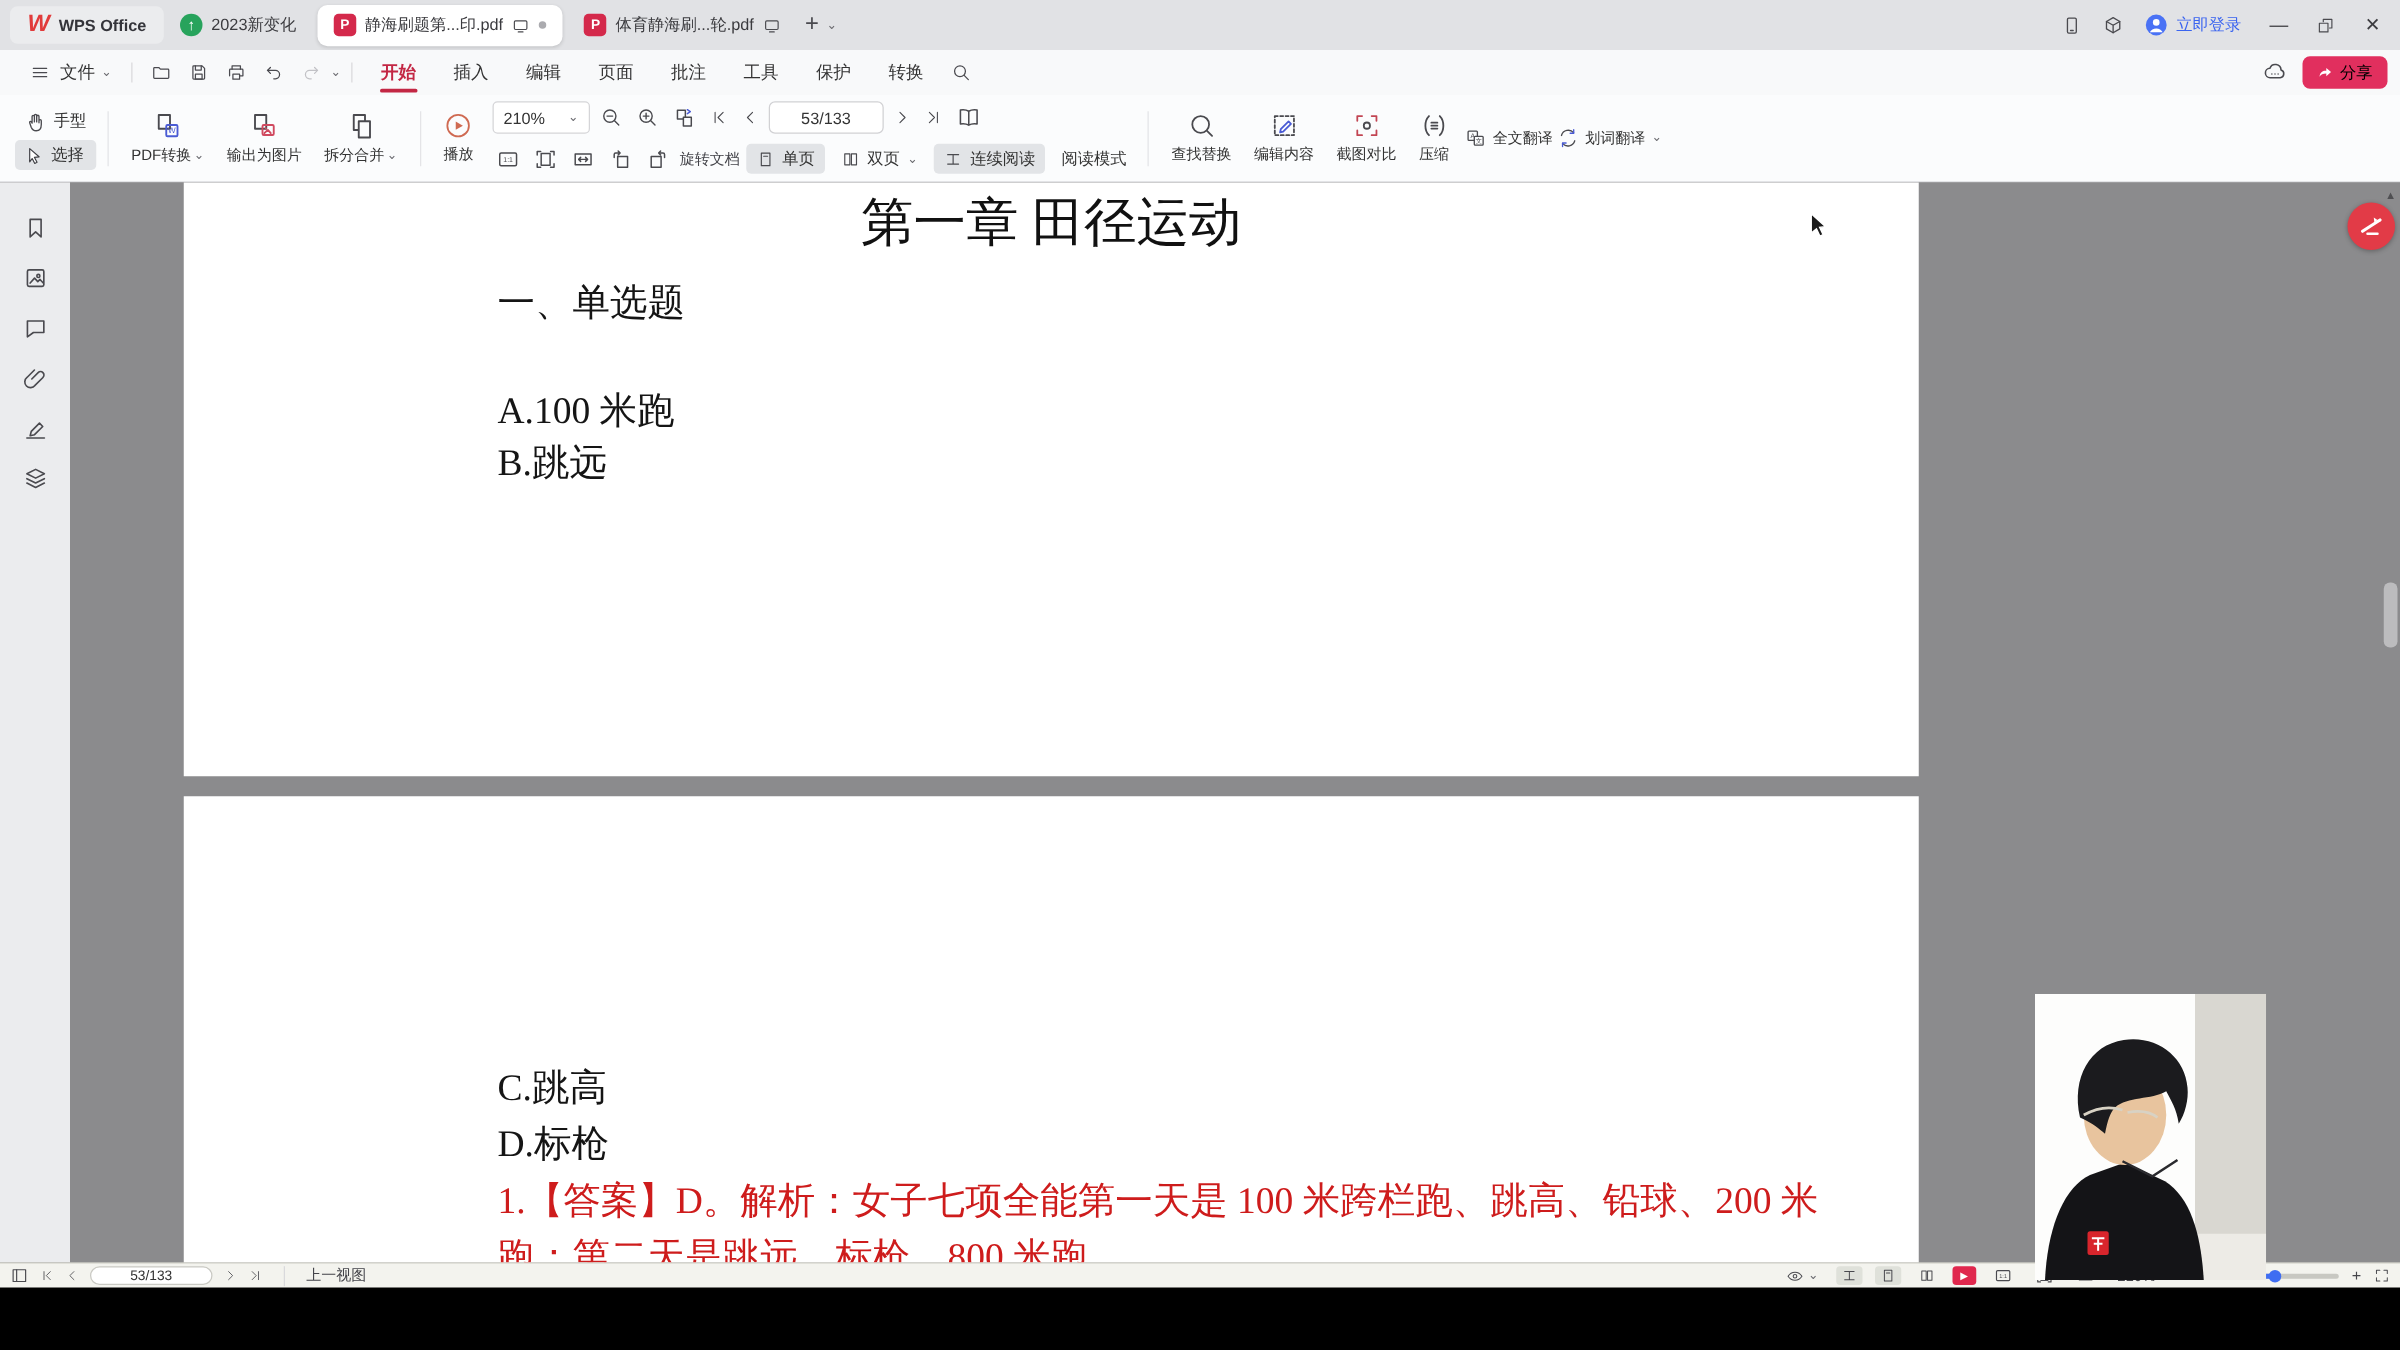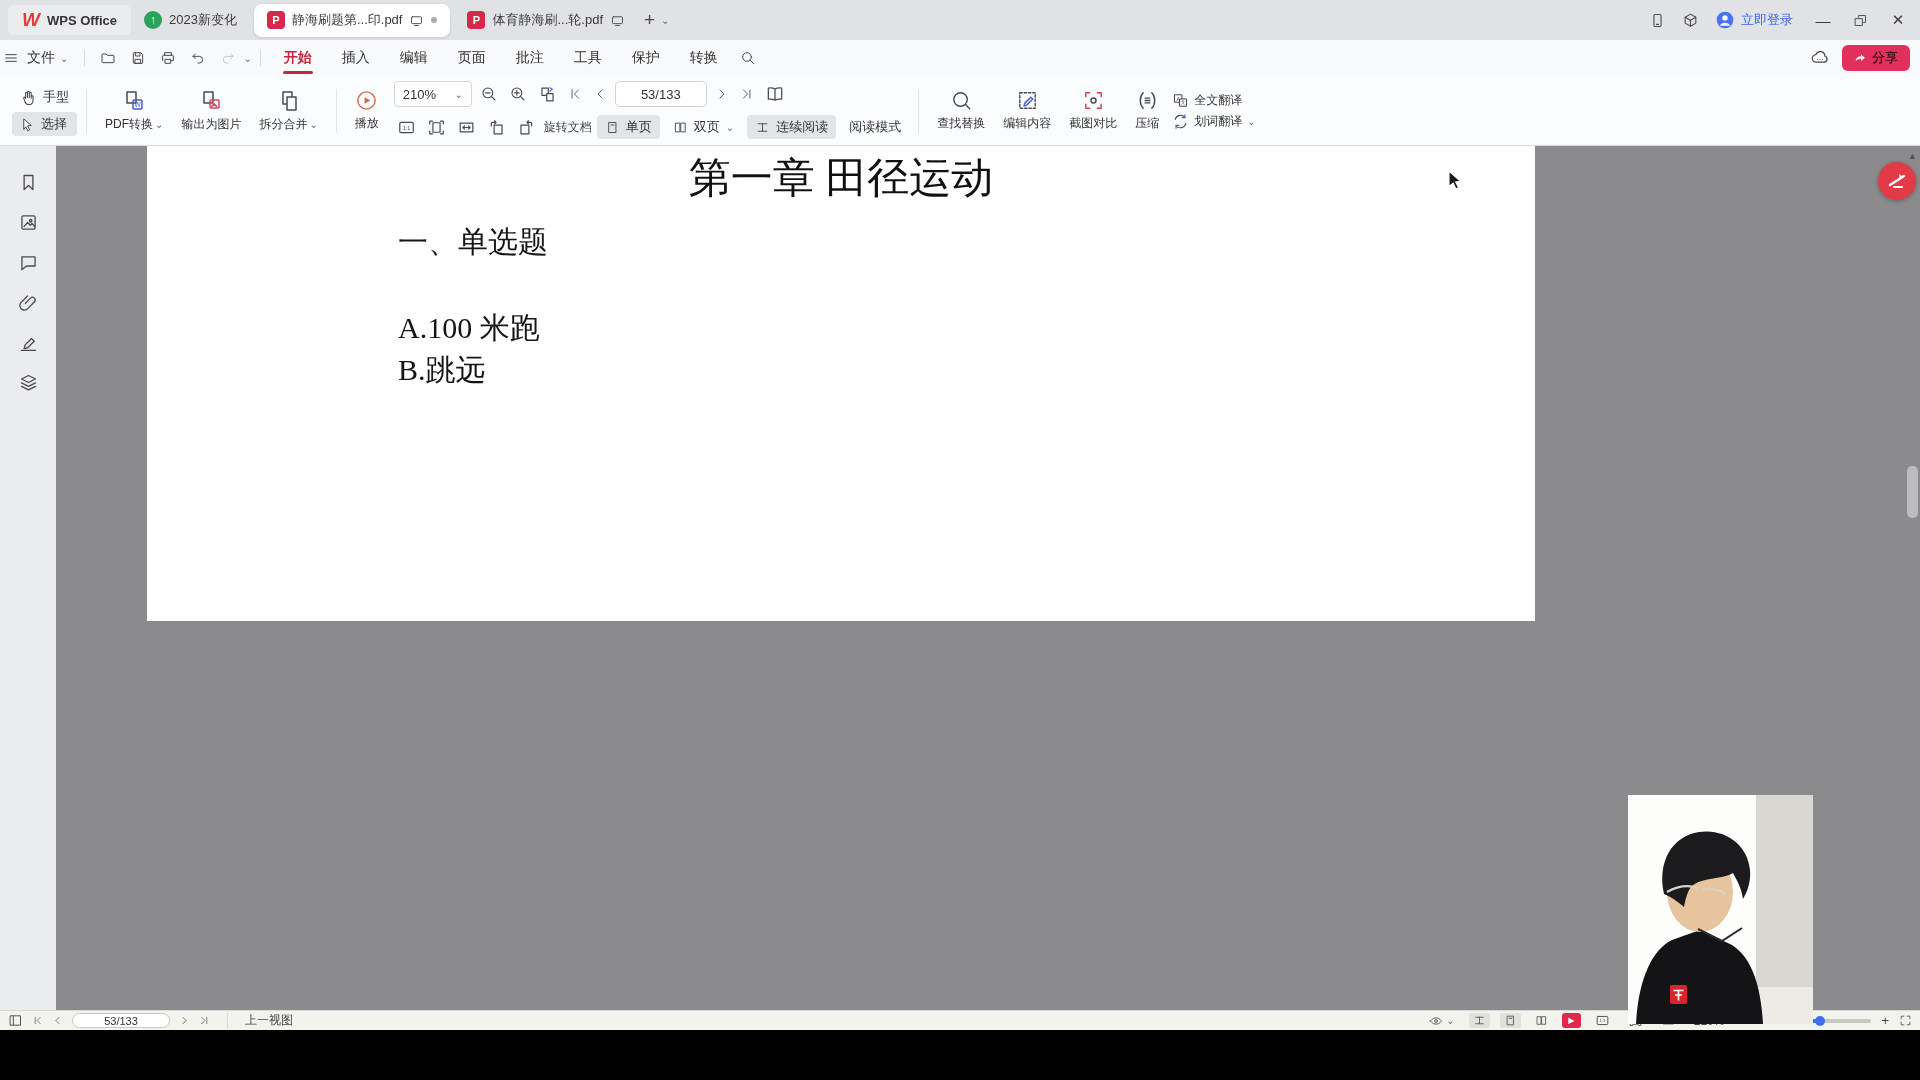--- a/index.html
+++ b/index.html
@@ -18,21 +18,21 @@
   .greenball { width:18px; height:18px; border-radius:50%; background:#27a35c; color:#fff; font-size:12px; display:flex; align-items:center; justify-content:center; }
   .pdfbadge { width:18px; height:18px; border-radius:4px; background:#d4294b; color:#fff; font-size:11px; font-weight:bold; display:flex; align-items:center; justify-content:center; }
   .dot { width:6px; height:6px; border-radius:50%; background:#ababaf; }
   .newtab { font-size:19px; color:#4a4a4f; padding:0 6px; }
   .tinycaret { font-size:10px; color:#6a6a6f; }
   .tabbar-right { position:absolute; right:8px; top:0; height:40px; display:flex; align-items:center; gap:16px; }
   .login { display:flex; align-items:center; gap:6px; font-size:13px; color:#3a64f0; }
   .winbtn { font-size:15px; color:#3c3c40; width:28px; text-align:center; }
 
   
-  .menubar { height:36px; background:#f8f9fa; display:flex; align-items:center; padding:0 3px; font-size:14px; color:#333; position:relative; }
+  .menubar { height:36px; background:#f8f9fa; display:flex; align-items:center; padding:0 24px; font-size:14px; color:#333; position:relative; }
   .menu-file { display:flex; align-items:center; gap:5px; padding:0 8px; }
   .msep { width:1px; height:16px; background:#d9d9dc; margin:0 8px; }
   .qicon { padding:0 7px; }
   .mitem { padding:0 15px; height:36px; display:flex; align-items:center; position:relative; }
   .mitem.active { color:#c32744; font-weight:bold; }
   .mitem.active::after { content:""; position:absolute; left:50%; transform:translateX(-50%); bottom:2px; width:30px; height:3px; border-radius:2px; background:#c32744; }
   .menubar-right { position:absolute; right:10px; display:flex; align-items:center; gap:12px; }
   .share-btn { display:flex; align-items:center; gap:5px; background:#e12f5e; color:#000000; font-size:13px; padding:4px 12px; border-radius:6px; }
 
   
@@ -41,21 +41,21 @@
   .stack2 { display:flex; flex-direction:column; gap:3px; }
   .pill { display:flex; align-items:center; gap:6px; padding:2px 8px; border-radius:4px; font-size:13px; color:#333; height:24px; }
   .pill.sel { background:#e2e4e7; }
   .bigbtn { display:flex; flex-direction:column; align-items:center; justify-content:center; gap:3px; padding:0 9px; font-size:12px; color:#333; }
   .lblrow { display:flex; align-items:center; gap:2px; }
   .midcluster { display:flex; flex-direction:column; gap:4px; margin-left:6px; }
   .trow { display:flex; align-items:center; gap:5px; height:29px; }
   .zoombox { display:flex; align-items:center; justify-content:space-between; width:78px; height:26px; border:1px solid #d5d5d8; border-radius:4px; padding:0 8px; font-size:13px; color:#333; background:#fff; }
   .pagebox { width:92px; height:26px; border:1px solid #d1d1d4; border-radius:5px; background:#fff; font-size:13px; color:#333; display:flex; align-items:center; justify-content:center; }
   .ibtn { padding:3px; border-radius:3px; display:flex; }
-  .transtack { display:flex; flex-direction:column; gap:4px; margin-left:4px; }
+  .transtack { display:flex; gap:4px; margin-left:4px; }
   .transrow { display:flex; align-items:center; gap:5px; font-size:12px; color:#333; }
 
   
   .main { height:864px; display:flex; position:relative; }
   .sidebar { width:56px; background:#ebecee; display:flex; flex-direction:column; align-items:center; padding-top:26px; gap:19px; }
   .canvas { position:relative; flex:1; background:#8b8b8d; }
   .page { position:absolute; left:91px; width:1388px; background:#fff; }
   .page1 { top:0; height:475px; }
   .page2 { top:491px; height:373px; }
   .doc-title { position:absolute; top:4px; left:0; width:100%; text-align:center; font-family:"Liberation Serif","DejaVu Serif",serif; font-size:42px; color:#111; }
@@ -473,20 +473,26 @@
       </svg>
   </div>
 
   <div class="canvas">
     <div class="page page1">
       <div class="doc-title">第一章 田径运动</div>
       <div class="docline" style="top:76px">一、单选题</div>
       <div class="docline" style="top:162px">A.100 米跑</div>
       <div class="docline" style="top:204px">B.跳远</div>
     </div>
+    <div class="page page2">
+      <div class="docline" style="top:213px">C.跳高</div>
+      <div class="docline" style="top:258px">D.标枪</div>
+      <div class="docline red" style="top:303px">1.【答案】D。解析：女子七项全能第一天是 100 米跨栏跑、跳高、铅球、200 米</div>
+      <div class="docline red" style="top:348px">跑；第二天是跳远、标枪、800 米跑。</div>
+    </div>
 
     <div class="scrolltrack">
       <span class="scrollarrow">▲</span>
       <div class="scrollthumb"></div>
     </div>
 
     <div class="fab">
       <svg width="24" height="24" viewBox="0 0 24 24">
           <path d="M5 16L19 7" stroke="#fff" stroke-width="2.5" stroke-linecap="round"></path>
           <path d="M9 18h8" stroke="#fff" stroke-width="2" stroke-linecap="round"></path>

